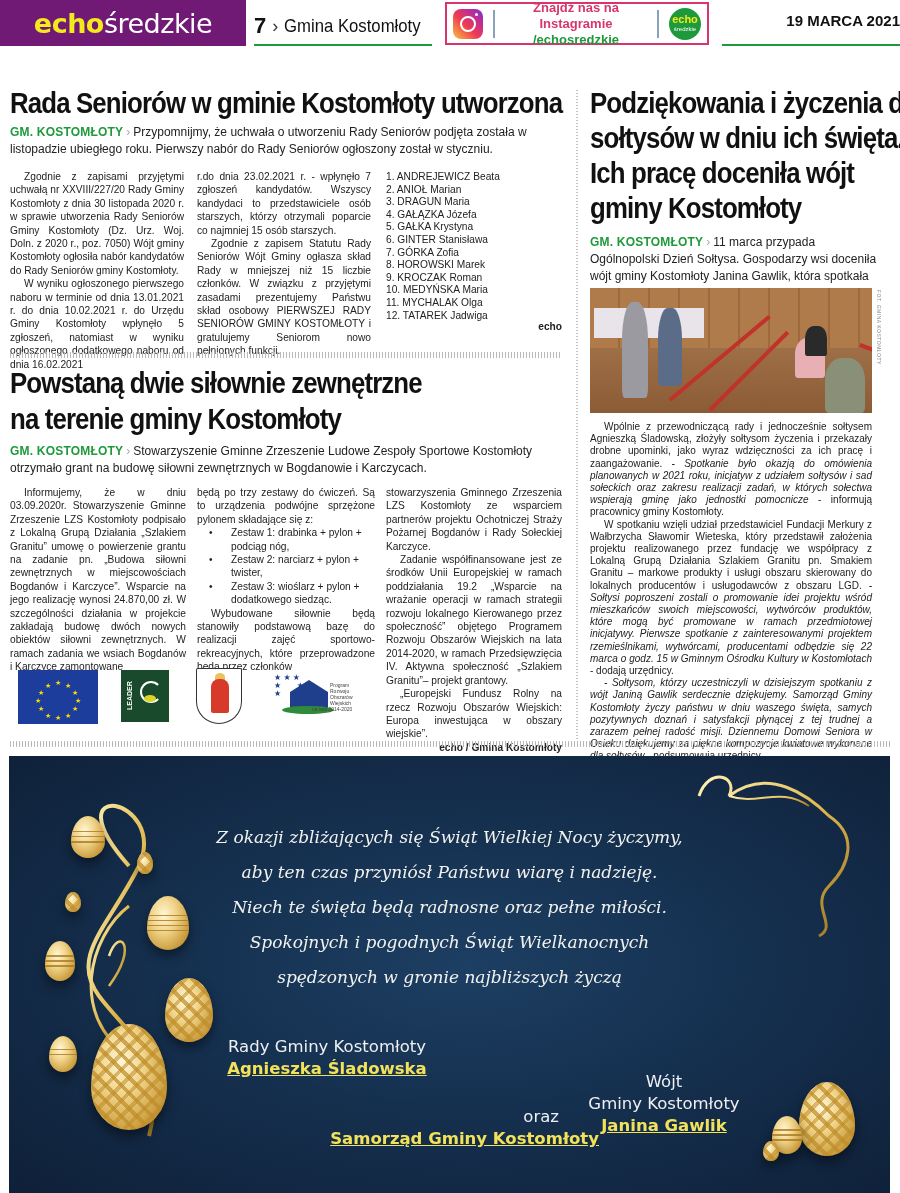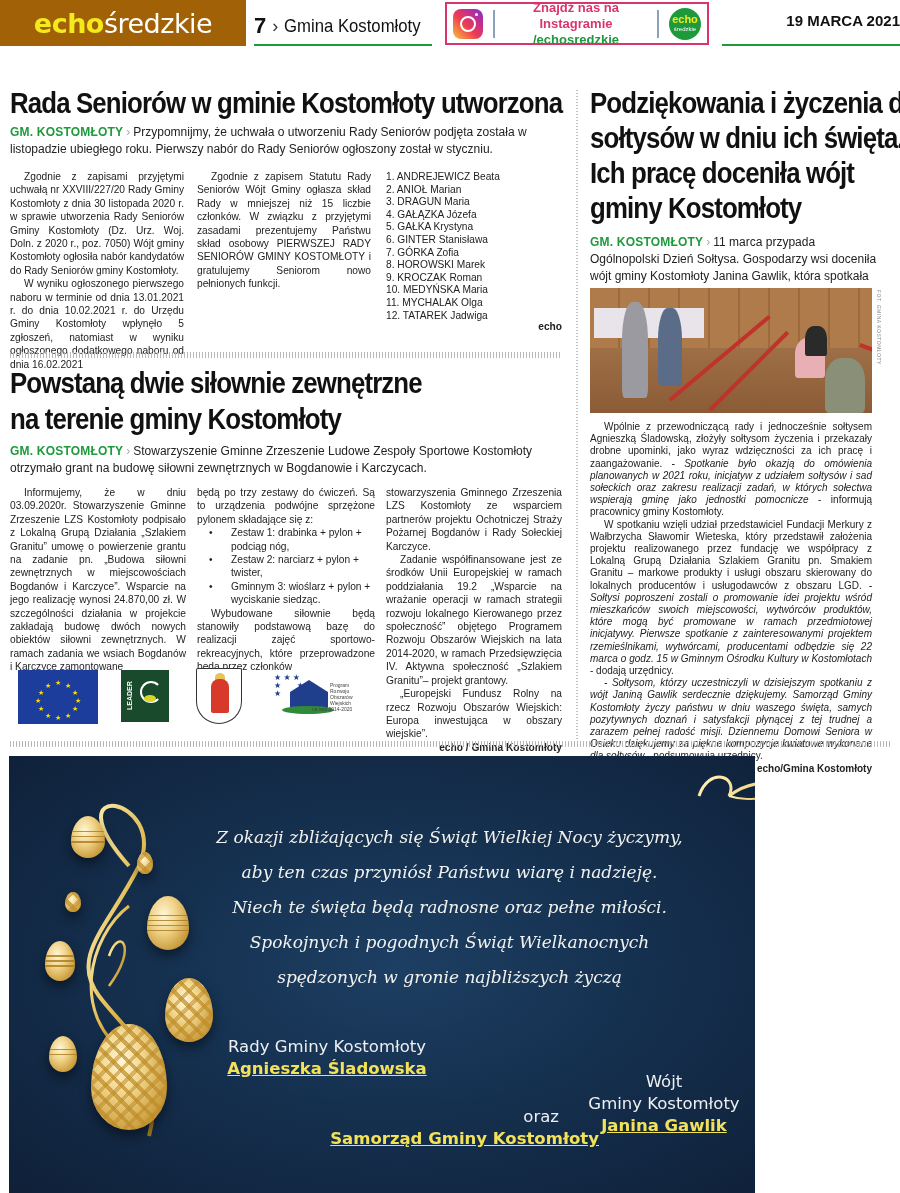--- a/index.html
+++ b/index.html
@@ -1,21 +1,21 @@
 <!DOCTYPE html>
 <html><head>
 <meta charset="utf-8">
 <style>
   * { box-sizing: border-box; margin: 0; padding: 0; }
   html, body { width: 900px; height: 1193px; background: #ffffff; overflow: hidden; }
   body { position: relative; font-family: "Liberation Sans", sans-serif; color: #111; }
 
   
   .masthead { position: absolute; left: 0; top: 0; width: 900px; height: 52px; }
-  .logo { position: absolute; left: 0; top: 0; width: 246px; height: 46px; background: #a16207;
+  .logo { position: absolute; left: 0; top: 0; width: 246px; height: 46px; background: #701a75;
           display: flex; align-items: center; justify-content: center; }
   .logo span { font-family: "DejaVu Sans", sans-serif; font-size: 27px; color: #fff; letter-spacing: -0.5px; }
   .logo .echo { color: #f3ea1c; font-weight: bold; }
   .section-tag { position: absolute; left: 254px; top: 8px; height: 38px; width: 178px;
                  border-bottom: 2px solid #1e9a3c; display: flex; align-items: center; }
   .section-tag .num { font-weight: bold; font-size: 22px; margin-right: 6px; }
   .section-tag .chev { font-size: 18px; margin-right: 6px; color: #333; }
   .section-tag .name { font-size: 19px; font-family: "Liberation Sans", sans-serif; transform: scaleX(0.88); transform-origin: left; white-space: nowrap; }
   .insta-box { position: absolute; left: 445px; top: 2px; width: 264px; height: 43px;
                border: 2px solid #d8356e; display: flex; align-items: center; padding: 0 6px; }
@@ -81,21 +81,21 @@
   .crest .fig { position: absolute; left: 14px; top: 10px; width: 18px; height: 34px; background: #d73a2a; border-radius: 8px 8px 2px 2px; }
   .crest .head { position: absolute; left: 18px; top: 4px; width: 10px; height: 8px; background: #e8c25a; border-radius: 50% 50% 0 0; }
   .prow { position: absolute; left: 272px; top: 666px; width: 100px; height: 60px; }
   .prow .house { position: absolute; left: 18px; top: 14px; width: 38px; height: 30px; background: #1f3f8c;
                  clip-path: polygon(0 40%, 50% 0, 100% 40%, 100% 100%, 0 100%); }
   .prow .field { position: absolute; left: 10px; top: 40px; width: 52px; height: 8px; background: #2f8a3a; border-radius: 50%; }
   .prow .stars { position: absolute; left: 2px; top: 8px; color: #1f3f8c; font-size: 8px; line-height: 8px; width: 60px; }
   .prow .txt { position: absolute; left: 58px; top: 16px; font-size: 5px; line-height: 6px; color: #444; }
 
   
-  .banner { position: absolute; left: 9px; top: 756px; width: 746px; height: 437px; overflow: hidden;
+  .banner { position: absolute; left: 9px; top: 756px; width: 881px; height: 437px; overflow: hidden;
             background: radial-gradient(ellipse at 52% 48%, #1d3f63 0%, #15304f 45%, #0f2038 100%); }
   .wish { position: absolute; left: 0; width: 881px; top: 64px; text-align: center; color: #f2f2ee;
           font-family: "DejaVu Serif", serif; font-style: italic; font-size: 17px; line-height: 35px; }
   .sigblock { position: absolute; text-align: center; font-size: 16.5px; line-height: 22px; color: #eef0f2; font-family: "DejaVu Sans", sans-serif; }
   .sigblock .gold { color: #f2e25a; font-weight: bold; text-decoration: underline; }
   .egg { position: absolute; border-radius: 50% 50% 50% 50% / 60% 60% 40% 40%;
          background: radial-gradient(ellipse at 40% 35%, #fff7d6 0%, #f0d48a 35%, #c99a3a 75%, #8a6420 100%);
          box-shadow: 0 6px 12px rgba(0,0,0,0.45); overflow: hidden; }
   .egg.check::after { content: ""; position: absolute; inset: 0;
          background: repeating-linear-gradient(45deg, transparent 0 7px, rgba(190,140,40,0.7) 7px 11px),
@@ -137,20 +137,21 @@
 <article>
   <h1 class="headline" style="left:10px; top:86px; font-size:30px;">Rada Seniorów w gminie Kostomłoty utworzona</h1>
   <p class="lead" style="left:10px; top:124px; width:560px;">
     <span class="loc">GM. KOSTOMŁOTY</span><span class="arrow">›</span><span>Przypomnijmy, że uchwała o utworzeniu Rady Seniorów podjęta została w listopadzie ubiegłego roku. Pierwszy nabór do Rady Seniorów ogłoszony został w styczniu.</span>
   </p>
   <div class="col" style="left:10px; top:170px; width:174px;">
     <p>Zgodnie z zapisami przyjętymi uchwałą nr XXVIII/227/20 Rady Gminy Kostomłoty z dnia 30 listopada 2020 r. w sprawie utworzenia Rady Seniorów Gminy Kostomłoty (Dz. Urz. Woj. Doln. z 2020 r., poz. 7050) Wójt gminy Kostomłoty ogłosiła nabór kandydatów do Rady Seniorów gminy Kostomłoty.</p>
     <p>W wyniku ogłoszonego pierwszego naboru w terminie od dnia 13.01.2021 r. do dnia 10.02.2021 r. do Urzędu Gminy Kostomłoty wpłynęło 5 zgłoszeń, natomiast w wyniku ogłoszonego dodatkowego naboru od dnia 16.02.2021</p>
   </div>
   <div class="col" style="left:197px; top:170px; width:174px;">
+    <p class="noi">r.do dnia 23.02.2021 r. - wpłynęło 7 zgłoszeń kandydatów. Wszyscy kandydaci to przedstawiciele osób starszych, którzy otrzymali poparcie co najmniej 15 osób starszych.</p>
     <p>Zgodnie z zapisem Statutu Rady Seniorów Wójt Gminy ogłasza skład Rady w mniejszej niż 15 liczbie członków. W związku z przyjętymi zasadami prezentujemy Państwu skład osobowy PIERWSZEJ RADY SENIORÓW GMINY KOSTOMŁOTY i gratulujemy Seniorom nowo pełnionych funkcji.</p>
   </div>
   <ul class="names" style="left:386px; top:171px; width:180px;">
     <li>1. ANDREJEWICZ Beata</li>
     <li>2. ANIOŁ Marian</li>
     <li>3. DRAGUN Maria</li>
     <li>4. GAŁĄZKA Józefa</li>
     <li>5. GAŁKA Krystyna</li>
     <li>6. GINTER Stanisława</li>
     <li>7. GÓRKA Zofia</li>
@@ -172,21 +173,21 @@
     <span class="loc">GM. KOSTOMŁOTY</span><span class="arrow">›</span><span>Stowarzyszenie Gminne Zrzeszenie Ludowe Zespoły Sportowe Kostomłoty otrzymało grant na budowę siłowni zewnętrznych w Bogdanowie i Karczycach.</span>
   </p>
   <div class="col" style="left:10px; top:486px; width:176px;">
     <p>Informujemy, że w dniu 03.09.2020r. Stowarzyszenie Gminne Zrzeszenie LZS Kostomłoty podpisało z Lokalną Grupą Działania „Szlakiem Granitu” umowę o powierzenie grantu na zadanie pn. „Budowa siłowni zewnętrznych w miejscowościach Bogdanów i Karczyce”. Wsparcie na jego realizację wynosi 24.870,00 zł. W szczególności działania w projekcie zakładają budowę dwóch nowych obiektów siłowni zewnętrznych. W ramach zadania we wsiach Bogdanów i Karczyce zamontowane</p>
   </div>
   <div class="col" style="left:197px; top:486px; width:178px;">
     <p class="noi">będą po trzy zestawy do ćwiczeń. Są to urządzenia podwójne sprzężone pylonem składające się z:</p>
     <ul class="bullets">
       <li>Zestaw 1: drabinka + pylon + podciąg nóg,</li>
       <li>Zestaw 2: narciarz + pylon + twister,</li>
-      <li>Gminnym 3: wioślarz + pylon + wyciskanie siedząc.</li>
+      <li>Zestaw 3: wioślarz + pylon + dodatkowego siedząc.</li>
     </ul>
     <p>Wybudowane siłownie będą stanowiły podstawową bazę do realizacji zajęć sportowo-rekreacyjnych, które przeprowadzone będą przez członków</p>
   </div>
   <div class="col" style="left:386px; top:486px; width:176px;">
     <p class="noi">stowarzyszenia Gminnego Zrzeszenia LZS Kostomłoty ze wsparciem partnerów projektu Ochotniczej Straży Pożarnej Bogdanów i Rady Sołeckiej Karczyce.</p>
     <p>Zadanie współfinansowane jest ze środków Unii Europejskiej w ramach poddziałania 19.2 „Wsparcie na wrażanie operacji w ramach strategii rozwoju lokalnego Kierowanego przez społeczność” objętego Programem Rozwoju Obszarów Wiejskich na lata 2014-2020, w ramach Przedsięwzięcia IV. Aktywna społeczność „Szlakiem Granitu”– projekt grantowy.</p>
     <p>„Europejski Fundusz Rolny na rzecz Rozwoju Obszarów Wiejskich: Europa inwestująca w obszary wiejskie”.</p>
     <p class="sig">echo / Gmina Kostomłoty</p>
   </div>
 

